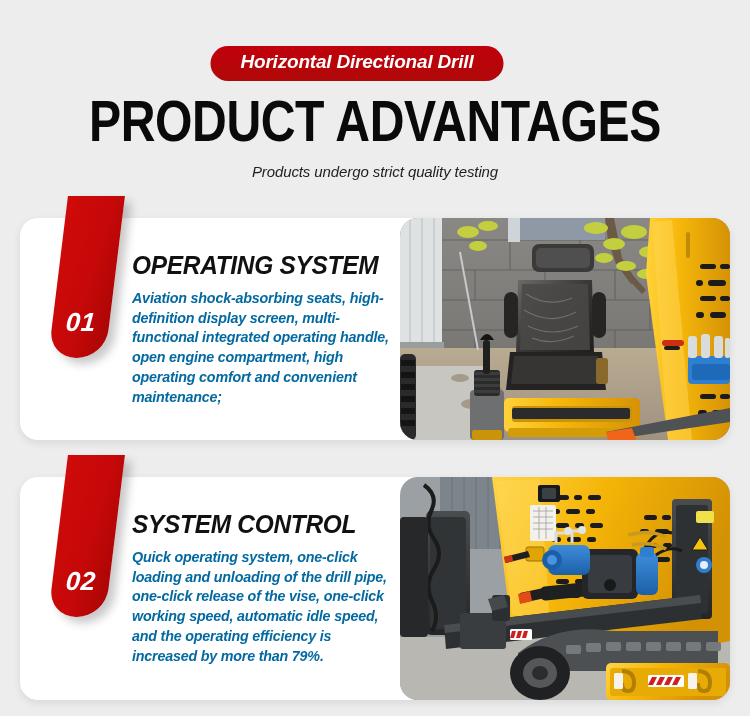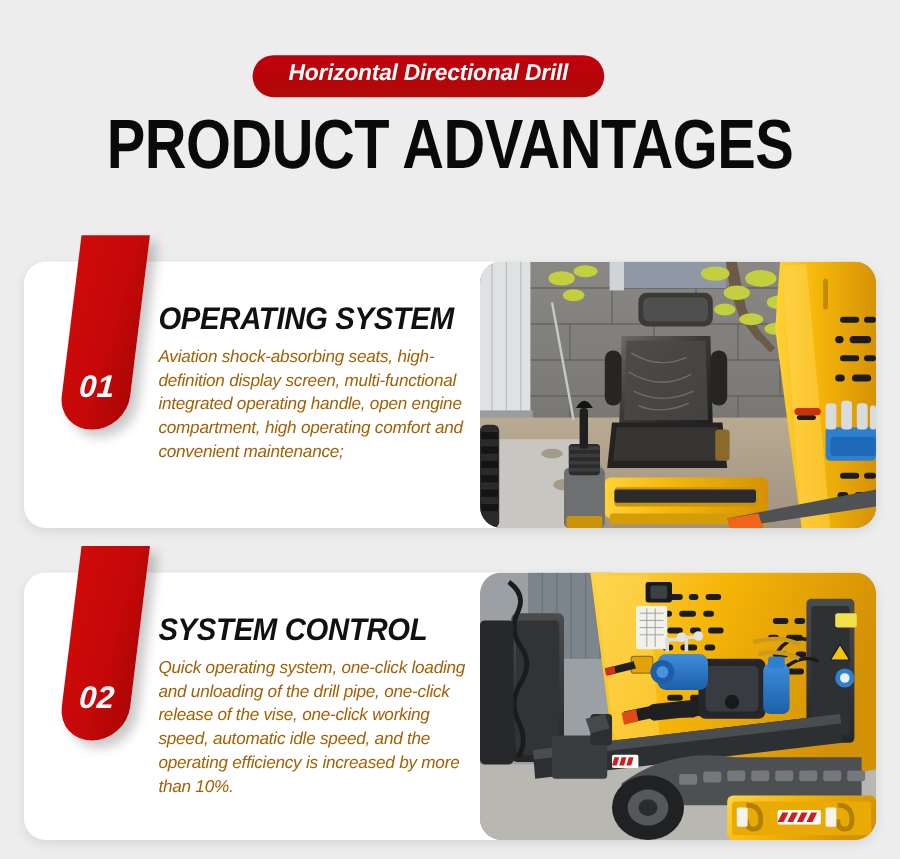--- a/index.html
+++ b/index.html
@@ -132,22 +132,22 @@
     line-height: 1;
     transform: scaleX(0.94);
     transform-origin: left center;
     white-space: nowrap;
     margin-bottom: 11px;
   }
 
   .card-desc {
     font-size: 14.3px;
     font-style: italic;
-    font-weight: 400;
-    color: #a16207;
+    font-weight: 700;
+    color: #0369a1;
     line-height: 1.38;
     letter-spacing: -0.2px;
   }
 
   
   .card-photo {
     position: absolute;
     right: 0;
     top: 0;
     width: 330px;
@@ -158,20 +158,21 @@
   }
 
   .card-photo svg { display: block; width: 100%; height: 100%; }
 </style>
 </head>
 <body>
 
 <div class="header">
   <div class="pill">Horizontal Directional Drill</div>
   <div class="main-title">PRODUCT ADVANTAGES</div>
+  <div class="subtitle">Products undergo strict quality testing</div>
 </div>
 
 <div class="card" id="card-1">
 
   <div class="badge">
     <div class="badge-number">01</div>
   </div>
 
   <div class="card-text">
     <div class="card-title">OPERATING SYSTEM</div>
@@ -348,21 +349,21 @@
 </div>
 
 <div class="card" id="card-2">
 
   <div class="badge">
     <div class="badge-number">02</div>
   </div>
 
   <div class="card-text">
     <div class="card-title">SYSTEM CONTROL</div>
-    <div class="card-desc">Quick operating system, one-click loading and unloading of the drill pipe, one-click release of the vise, one-click working speed, automatic idle speed, and the operating efficiency is increased by more than 10%.</div>
+    <div class="card-desc">Quick operating system, one-click loading and unloading of the drill pipe, one-click release of the vise, one-click working speed, automatic idle speed, and the operating efficiency is increased by more than 79%.</div>
   </div>
 
   <div class="card-photo">
     <svg viewBox="0 0 330 223" preserveAspectRatio="xMidYMid slice">
       <defs>
         <linearGradient id="yelG2" x1="0" y1="0" x2="1" y2="0.3">
           <stop offset="0" stop-color="#ffd447"></stop>
             <stop offset="0.45" stop-color="#f5b507"></stop>
           <stop offset="1" stop-color="#d39105"></stop>
         </linearGradient>

